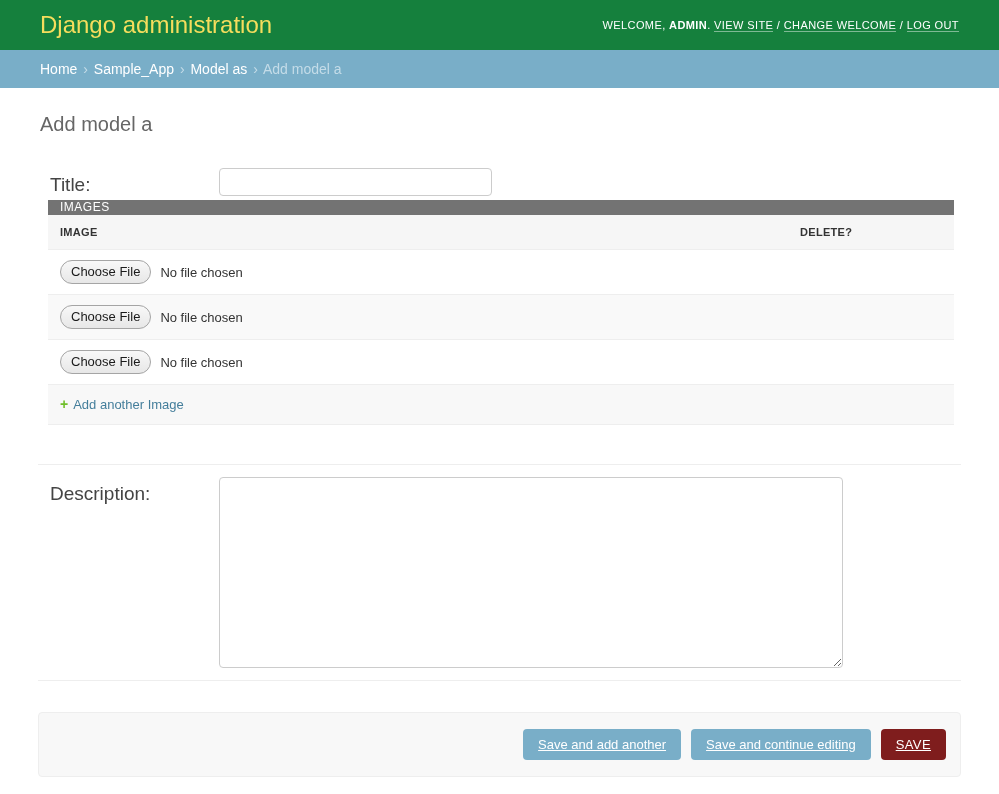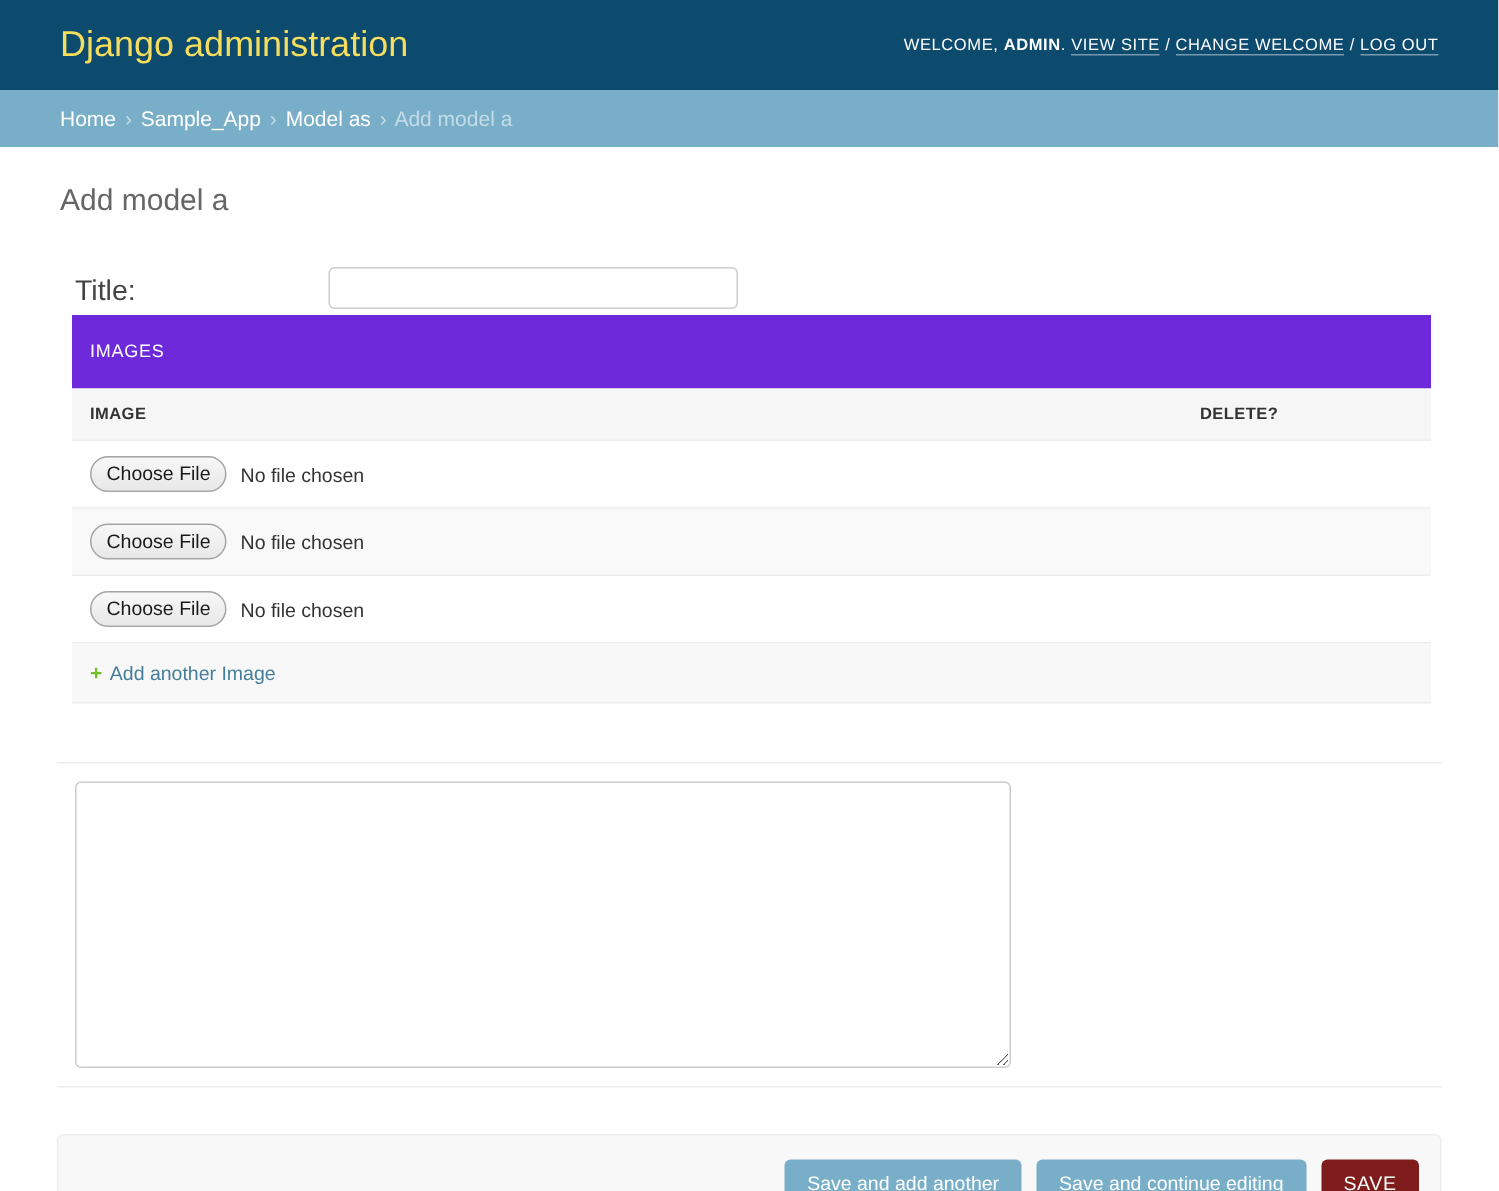--- a/index.html
+++ b/index.html
@@ -8,22 +8,22 @@
     font-family: "Liberation Sans", "DejaVu Sans", sans-serif;
     font-size: 13px;
     color: #333;
     height: 794px;
     overflow: hidden;
   }
   a { cursor: pointer; }
 
   
   #header {
-    height: 60px;
-    background: #0c4a6e;
+    height: 50px;
+    background: #15803d;
     display: flex;
     align-items: center;
     padding: 0 40px;
   }
   #branding a {
     font-size: 24px;
     font-weight: 300;
     color: #f5dd5d;
     text-decoration: none;
   }
@@ -84,26 +84,26 @@
     padding: 4px 6px;
     font-family: inherit;
     font-size: 13px;
     color: #333;
     outline: none;
   }
 
   
   .inline-group { margin: 0 7px 0 10px; }
   .inline-group h2 {
-    background: #6d28d9;
+    background: #737373;
     color: #fff;
     font-size: 12px;
     font-weight: 400;
     letter-spacing: 0.5px;
-    padding: 17px 12px;
+    padding: 0 12px;
     line-height: 15px;
   }
   table.inline-table {
     width: 100%;
     border-collapse: collapse;
   }
   table.inline-table thead th {
     background: #f6f6f6;
     text-align: left;
     font-size: 11px;
@@ -284,20 +284,21 @@
             <td colspan="2">
               <a class="add-link"><span class="plus-icon">+</span><span>Add another Image</span></a>
             </td>
           </tr>
         </tbody>
       </table>
     </div>
 
     <fieldset class="description-fieldset">
       <div class="form-row">
+        <div class="field-label">Description:</div>
         <textarea class="vLargeTextField" style=""></textarea>
       </div>
     </fieldset>
 
     <div class="submit-row">
       <button type="button" class="btn">Save and add another</button>
       <button type="button" class="btn">Save and continue editing</button>
       <button type="button" class="btn primary">SAVE</button>
     </div>
 

